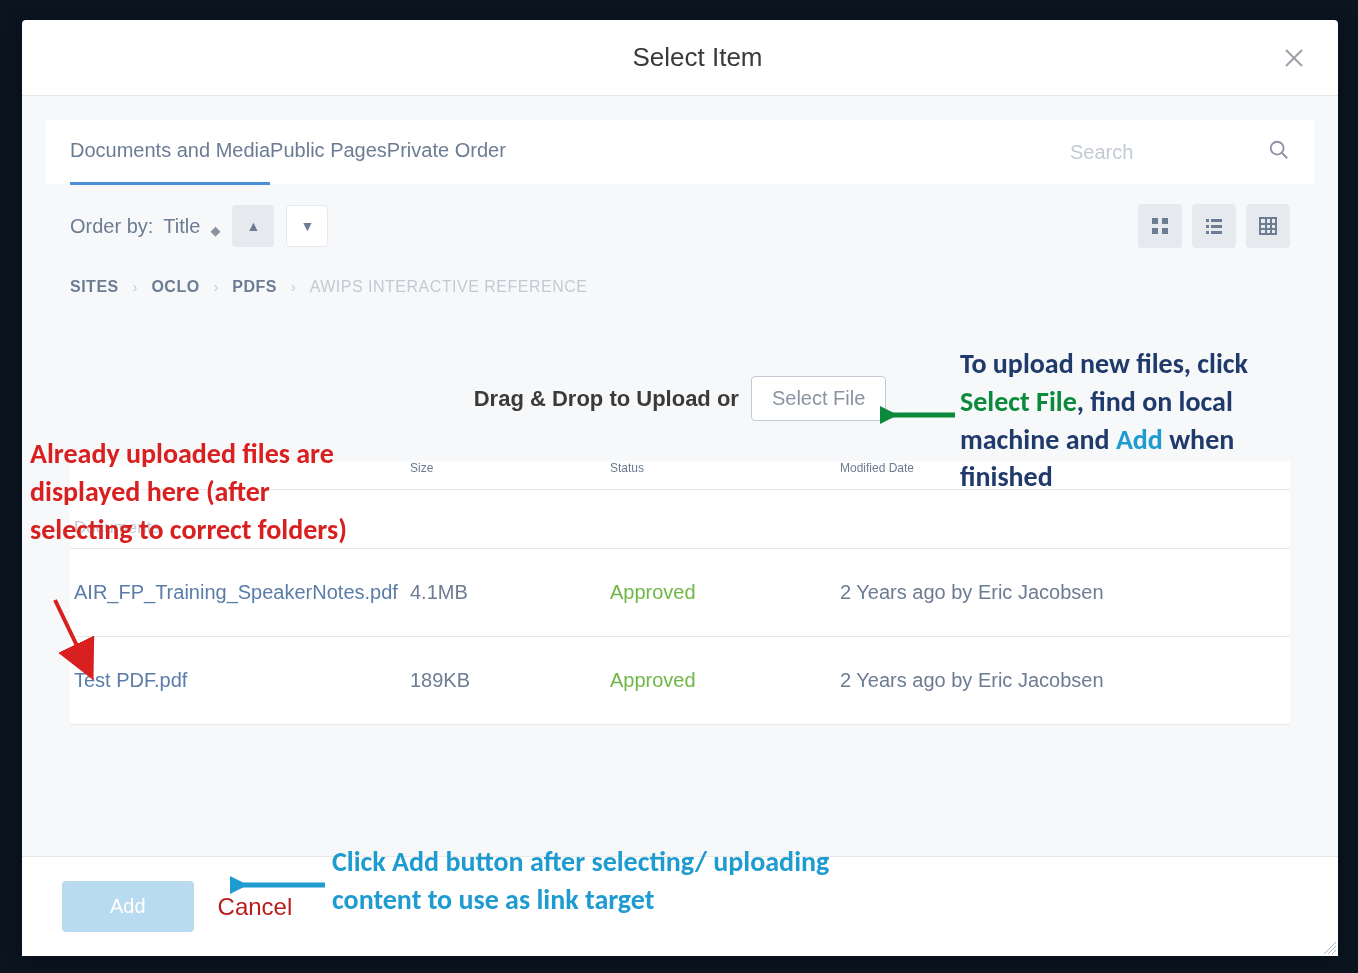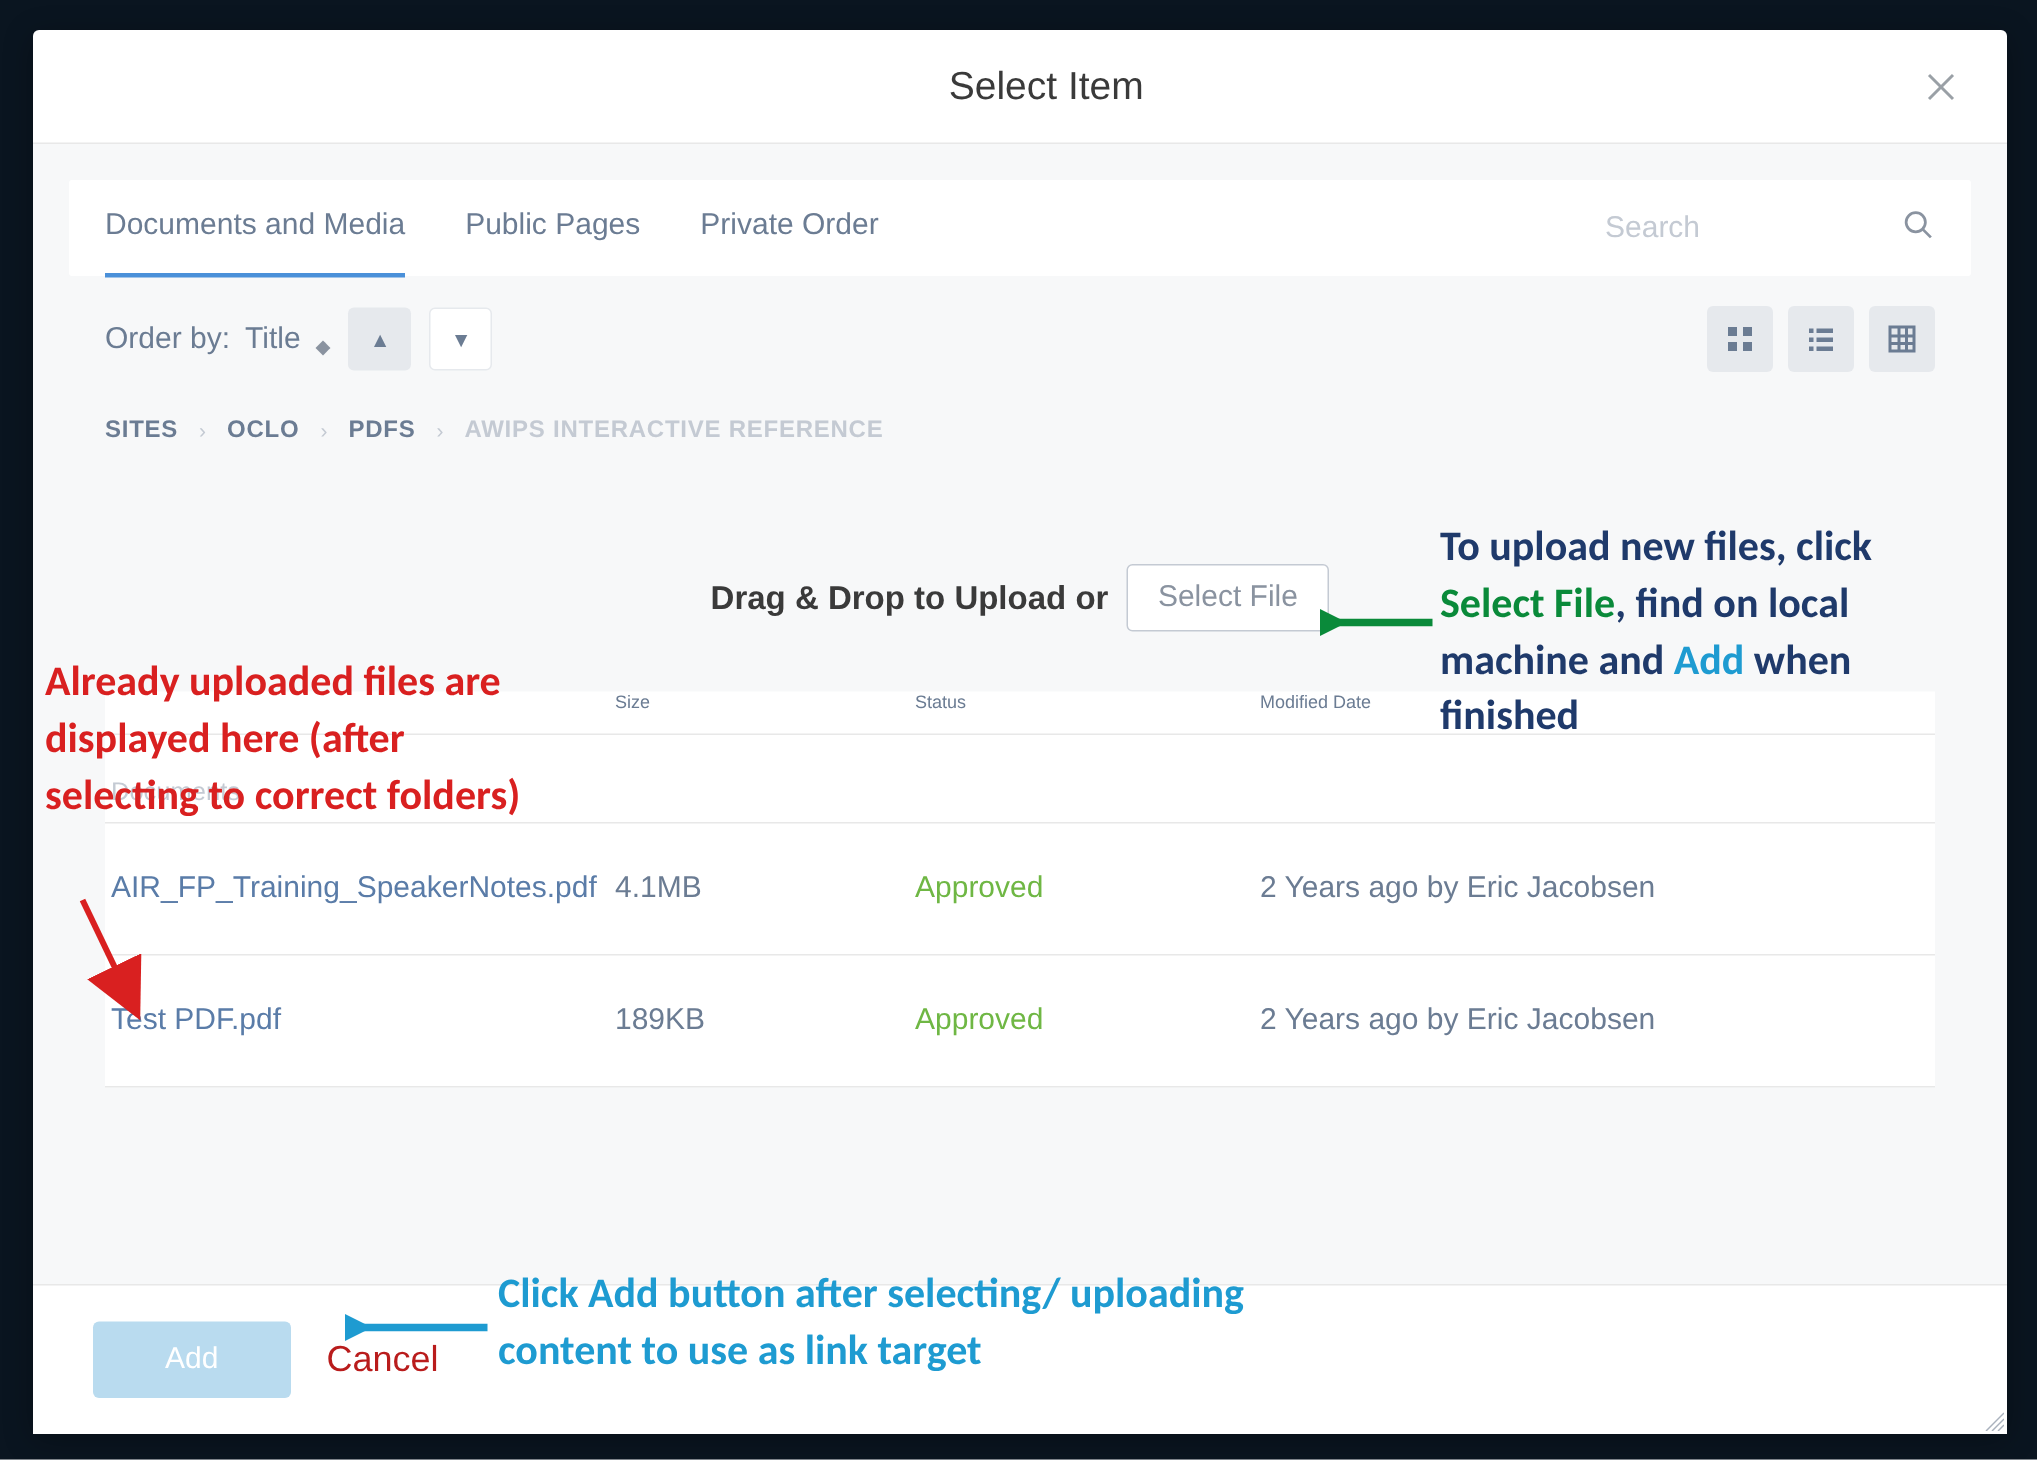--- a/index.html
+++ b/index.html
@@ -56,21 +56,21 @@
   }
   .tab-bar {
     background: #fff;
     margin: 0 24px;
     display: flex;
     align-items: center;
     height: 64px;
     padding: 0 24px;
     border-radius: 2px;
   }
-  .tabs { display: flex; gap: 40px; flex: 1; }
+  .tabs { display: flex; flex: 1; }
   .tab {
     font-size: 20px;
     color: #6b7c93;
     padding: 20px 0;
     cursor: pointer;
   }
   .tab.active {
     color: #6b7c93;
     border-bottom: 3px solid #4a90d9;
   }
@@ -130,21 +130,21 @@
   .view-btn svg { width: 20px; height: 20px; fill: #6b7c93; }
   .breadcrumb {
     margin: 24px 48px 0 48px;
     font-size: 16px;
     color: #6b7c93;
     display: flex;
     gap: 14px;
     align-items: center;
   }
   .breadcrumb .crumb { font-weight: 600; letter-spacing: 0.5px; }
-  .breadcrumb .crumb.faded { color: #c4cad3; font-weight: 700; }
+  .breadcrumb .crumb.faded { color: #c4cad3; font-weight: 400; }
   .breadcrumb .sep { color: #c4cad3; font-size: 14px; }
   .upload-row {
     margin: 80px 0 0 0;
     text-align: center;
     display: flex;
     justify-content: center;
     align-items: center;
     gap: 12px;
     font-size: 22px;
     font-weight: 600;

